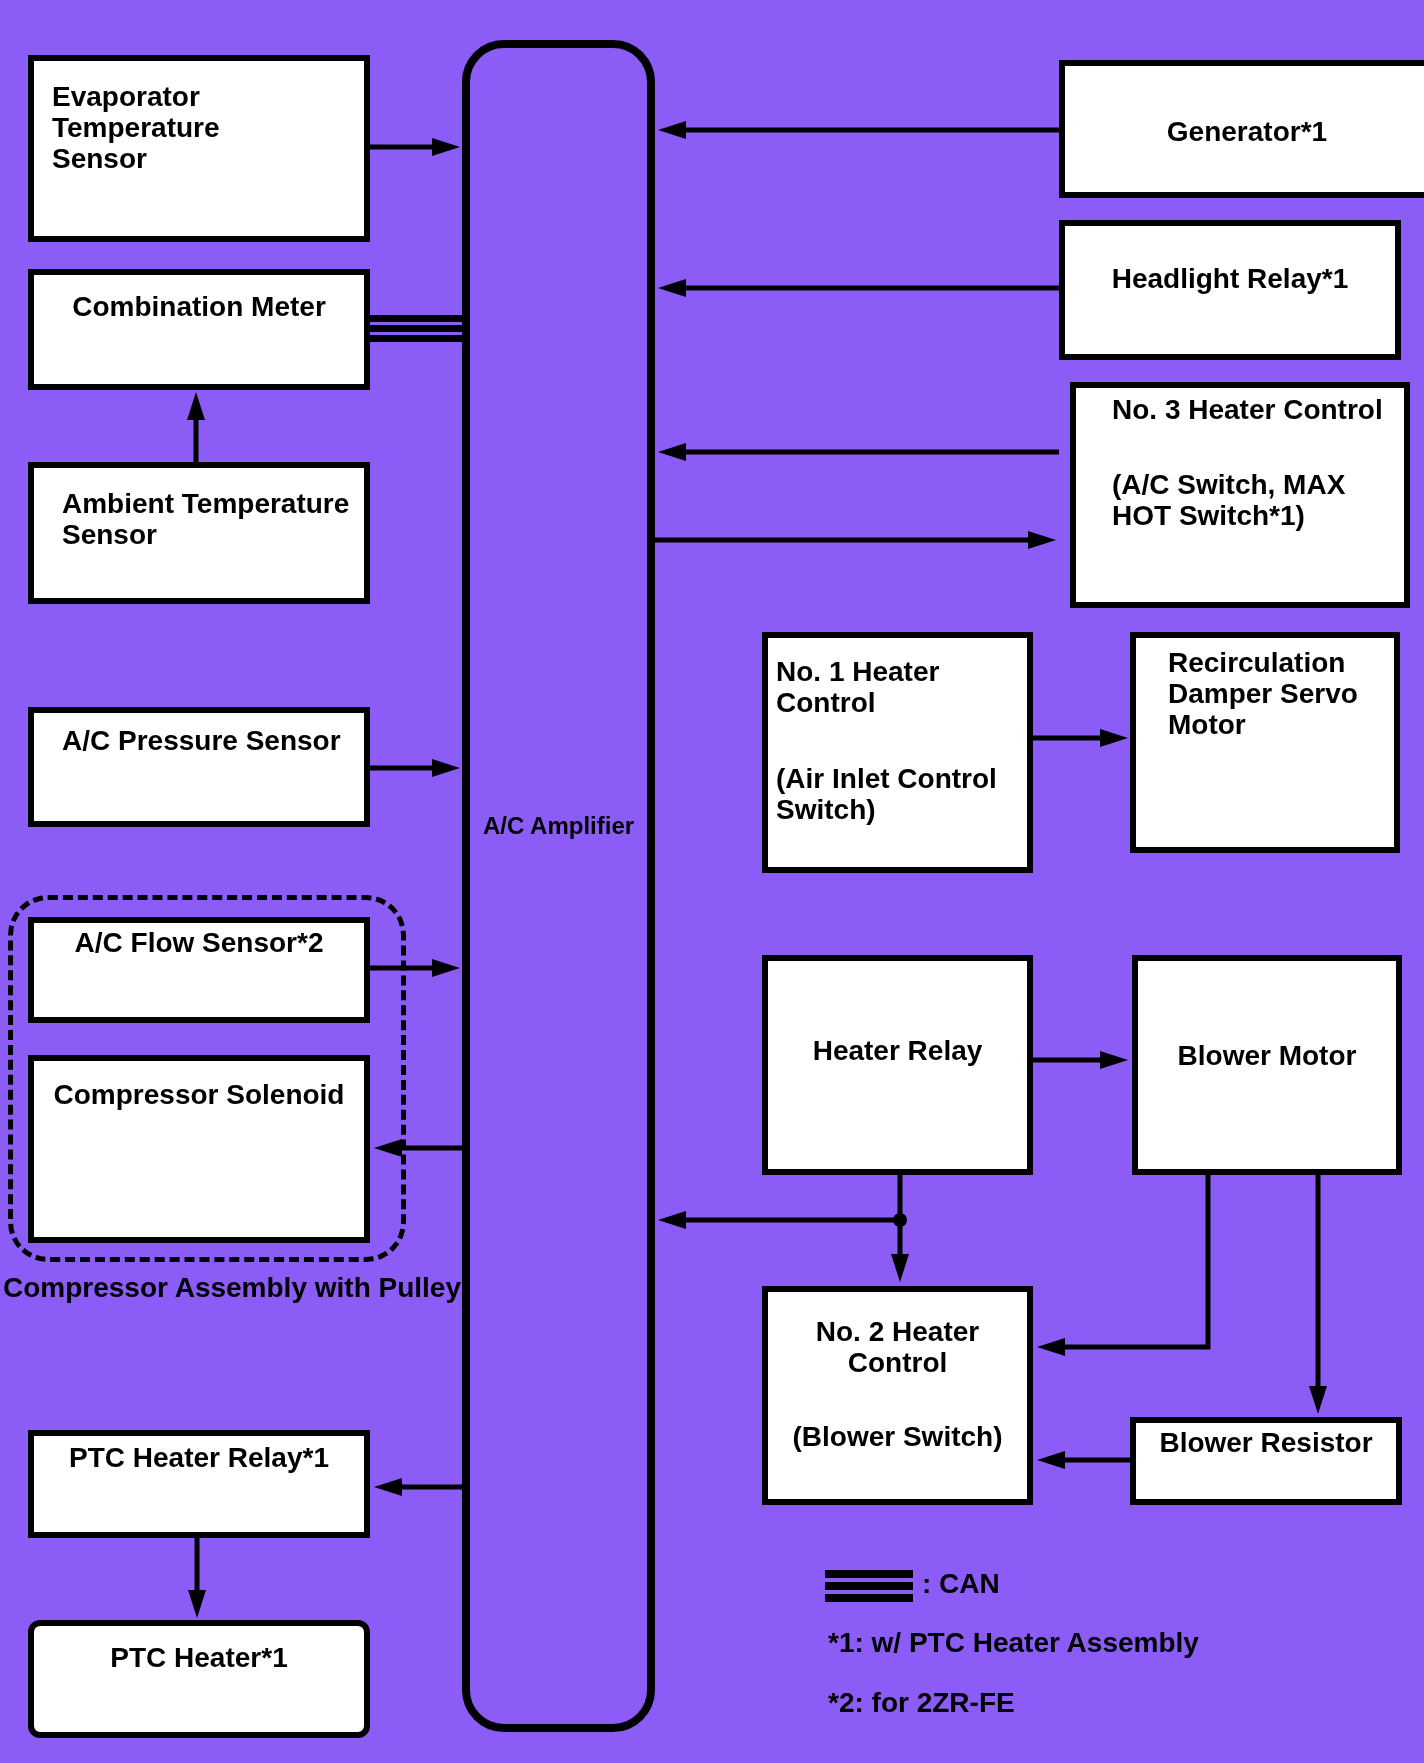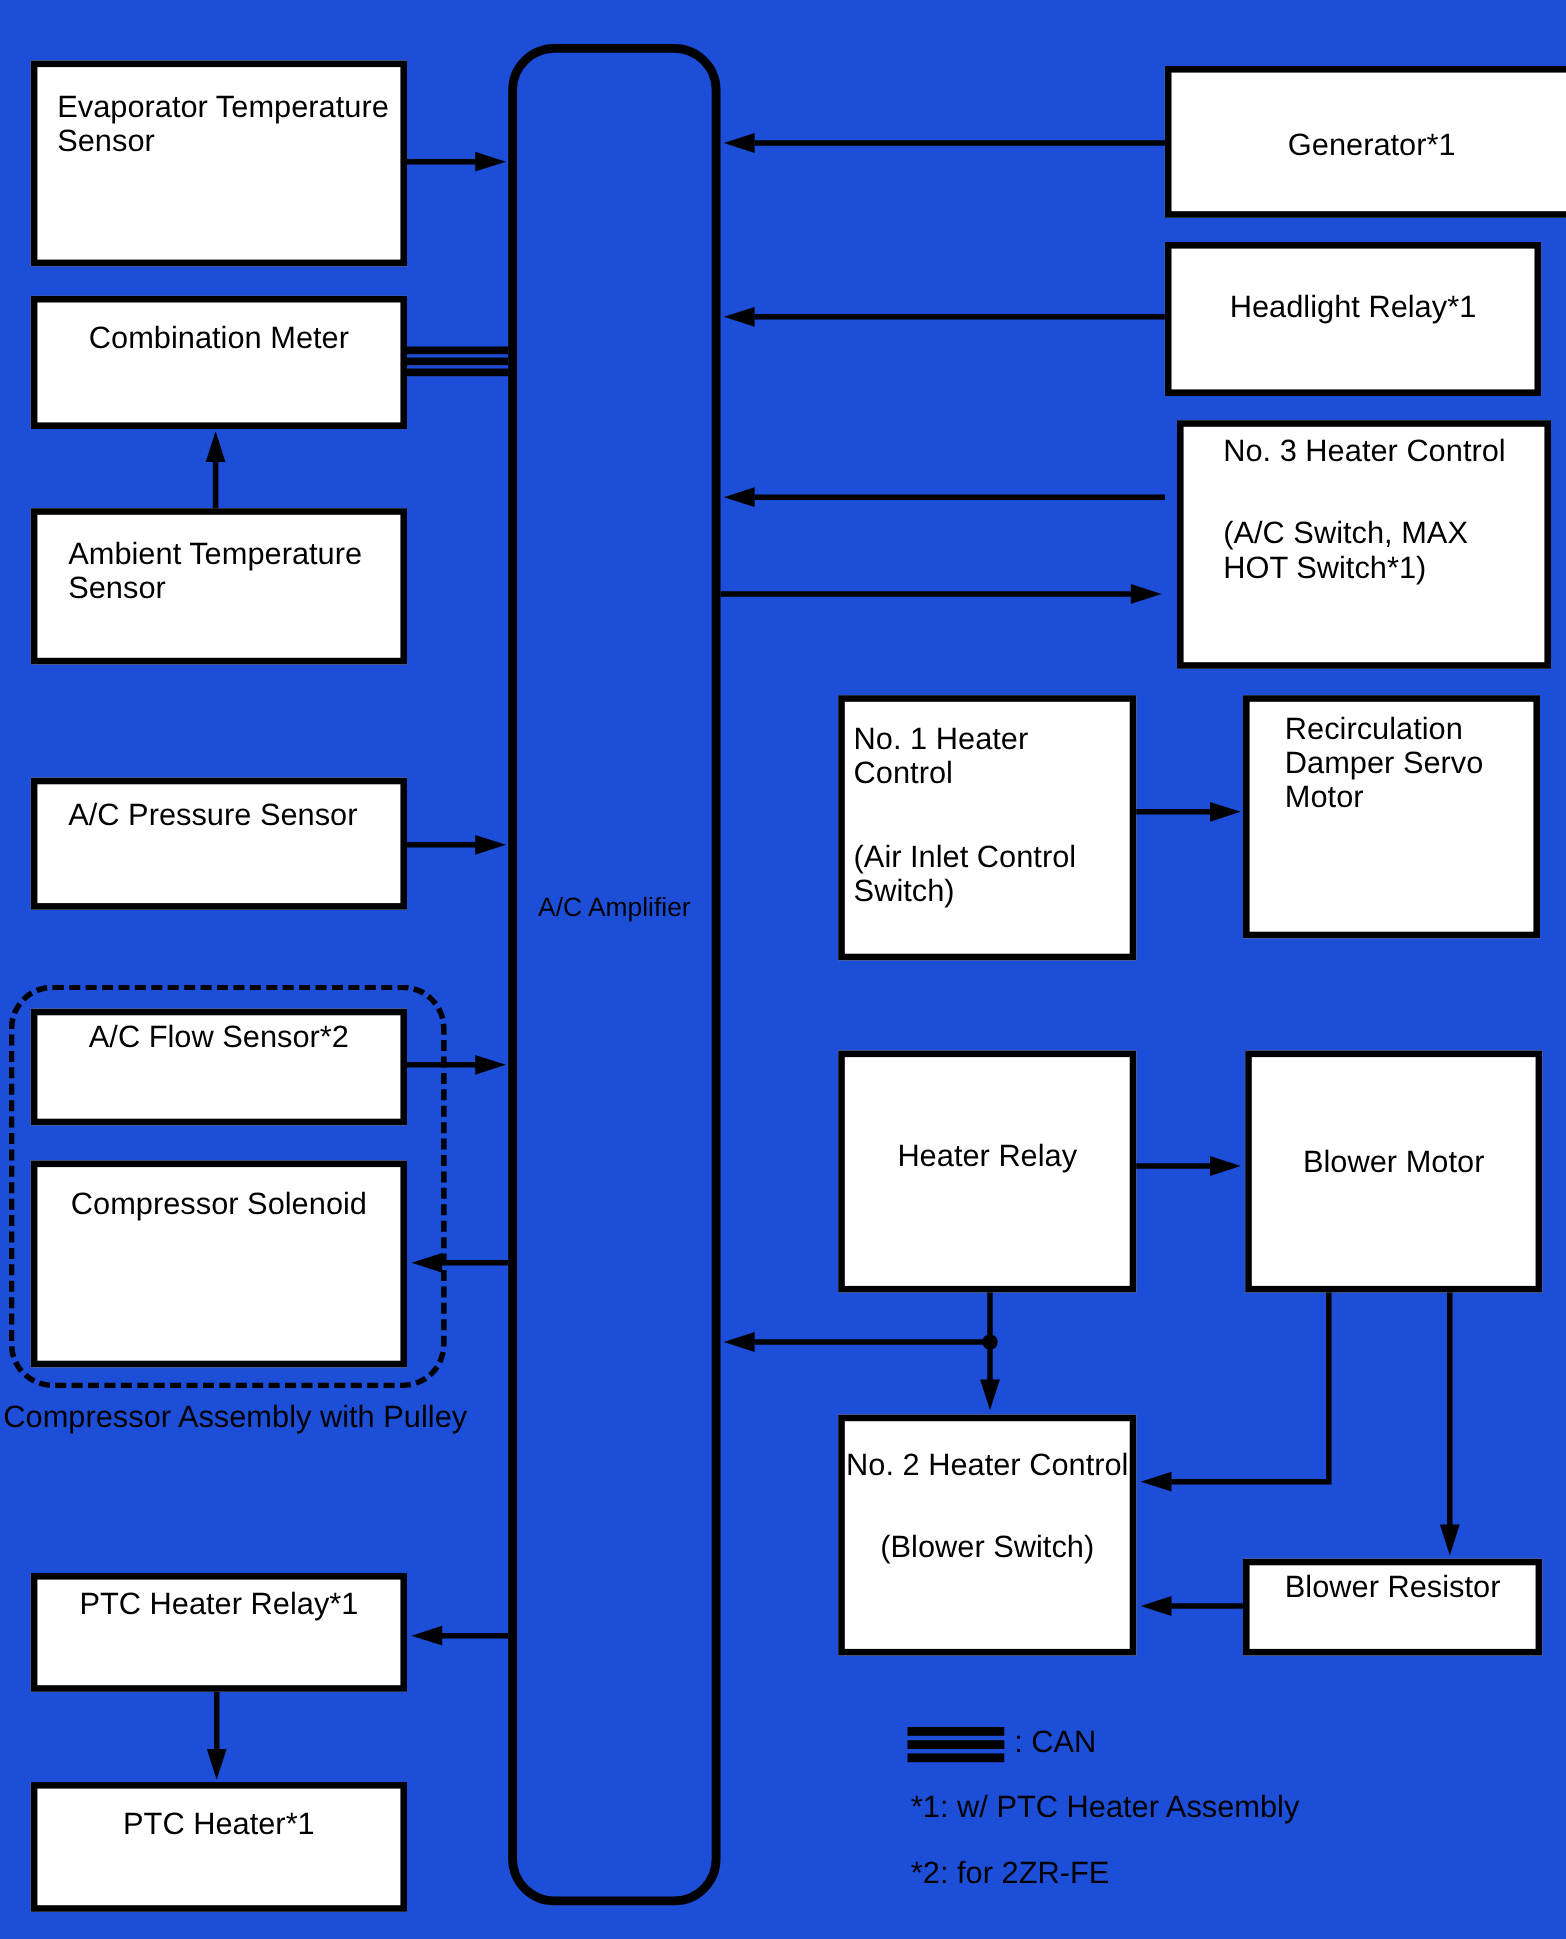--- a/index.html
+++ b/index.html
@@ -1,21 +1,22 @@
 <!DOCTYPE html>
 <html><head>
 <meta charset="utf-8">
 <style>
   html,body{margin:0;padding:0;background:#ffffff;}
   #canvas{
     position:relative;
     width:1424px;height:1763px;
-    background:#1d4ed8;
+    background:#8b5cf6;
     font-family:"Liberation Sans", sans-serif;
     color:#000;
+    font-weight:bold;
   }
   .box{
     position:absolute;
     border:6px solid #000;
     background:#fff;
     box-sizing:border-box;
     font-size:28px;
     line-height:31px;
   }
   .box .label,.box .title,.box .sub{white-space:pre-line;}
@@ -51,21 +52,21 @@
   svg.wires polygon, svg.wires rect, svg.wires circle{fill:#000;stroke:none;}
 
   
   #box-evaporator{left:28px;top:55px;width:342px;height:187px;padding:20px 10px 0 18px;}
   #box-combination{left:28px;top:269px;width:342px;height:121px;padding-top:16px;}
   #box-ambient{left:28px;top:462px;width:342px;height:142px;padding:20px 10px 0 28px;}
   #box-pressure{left:28px;top:707px;width:342px;height:120px;padding:12px 10px 0 28px;}
   #box-flow{left:28px;top:917px;width:342px;height:106px;padding-top:4px;}
   #box-solenoid{left:28px;top:1055px;width:342px;height:188px;padding-top:18px;}
   #box-ptc-relay{left:28px;top:1430px;width:342px;height:108px;padding-top:6px;}
-  #box-ptc-heater{left:28px;top:1620px;width:342px;height:118px;padding-top:16px;}
+  #box-ptc-heater{left:28px;top:1620px;width:342px;height:118px;padding-top:16px;border-radius:12px;}
   
   #box-amplifier{left:462px;top:40px;width:193px;height:1692px;}
   
   #box-generator{left:1059px;top:60px;width:376px;height:138px;padding-top:50px;}
   #box-headlight{left:1059px;top:220px;width:342px;height:140px;padding-top:37px;}
   #box-no3{left:1059px;top:382px;width:340px;height:226px;padding:6px 8px 0 36px;margin-left:11px;}
   #box-no3 .sub{margin-top:44px;}
   #box-no1{left:762px;top:632px;width:271px;height:241px;padding:18px 4px 0 8px;}
   #box-no1 .sub{margin-top:45px;}
   #box-recirc{left:1130px;top:632px;width:270px;height:221px;padding:9px 4px 0 32px;}

